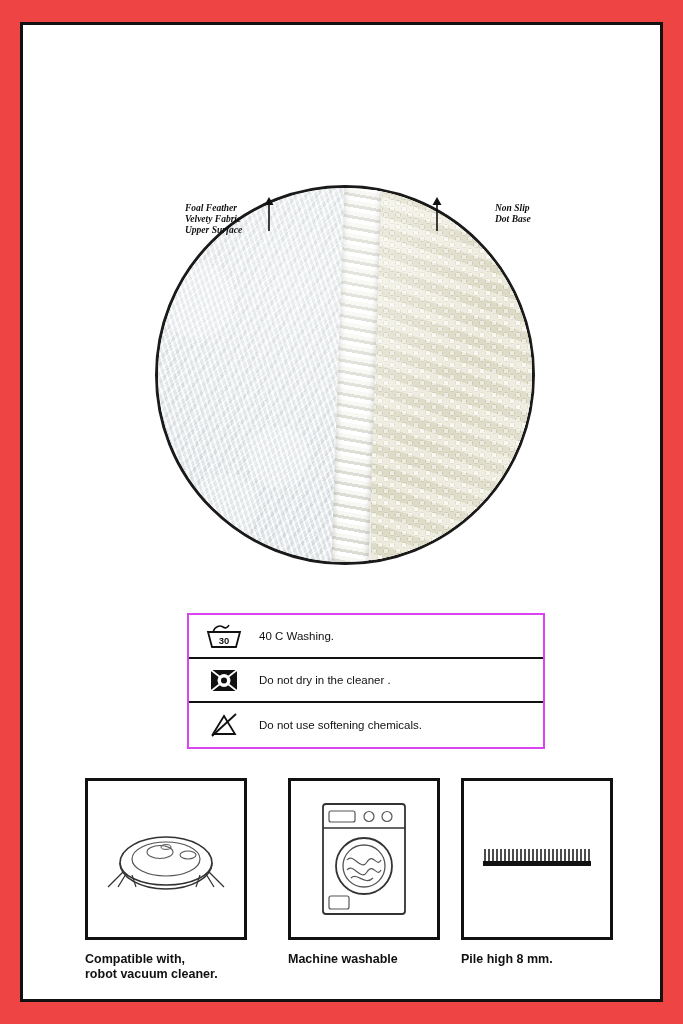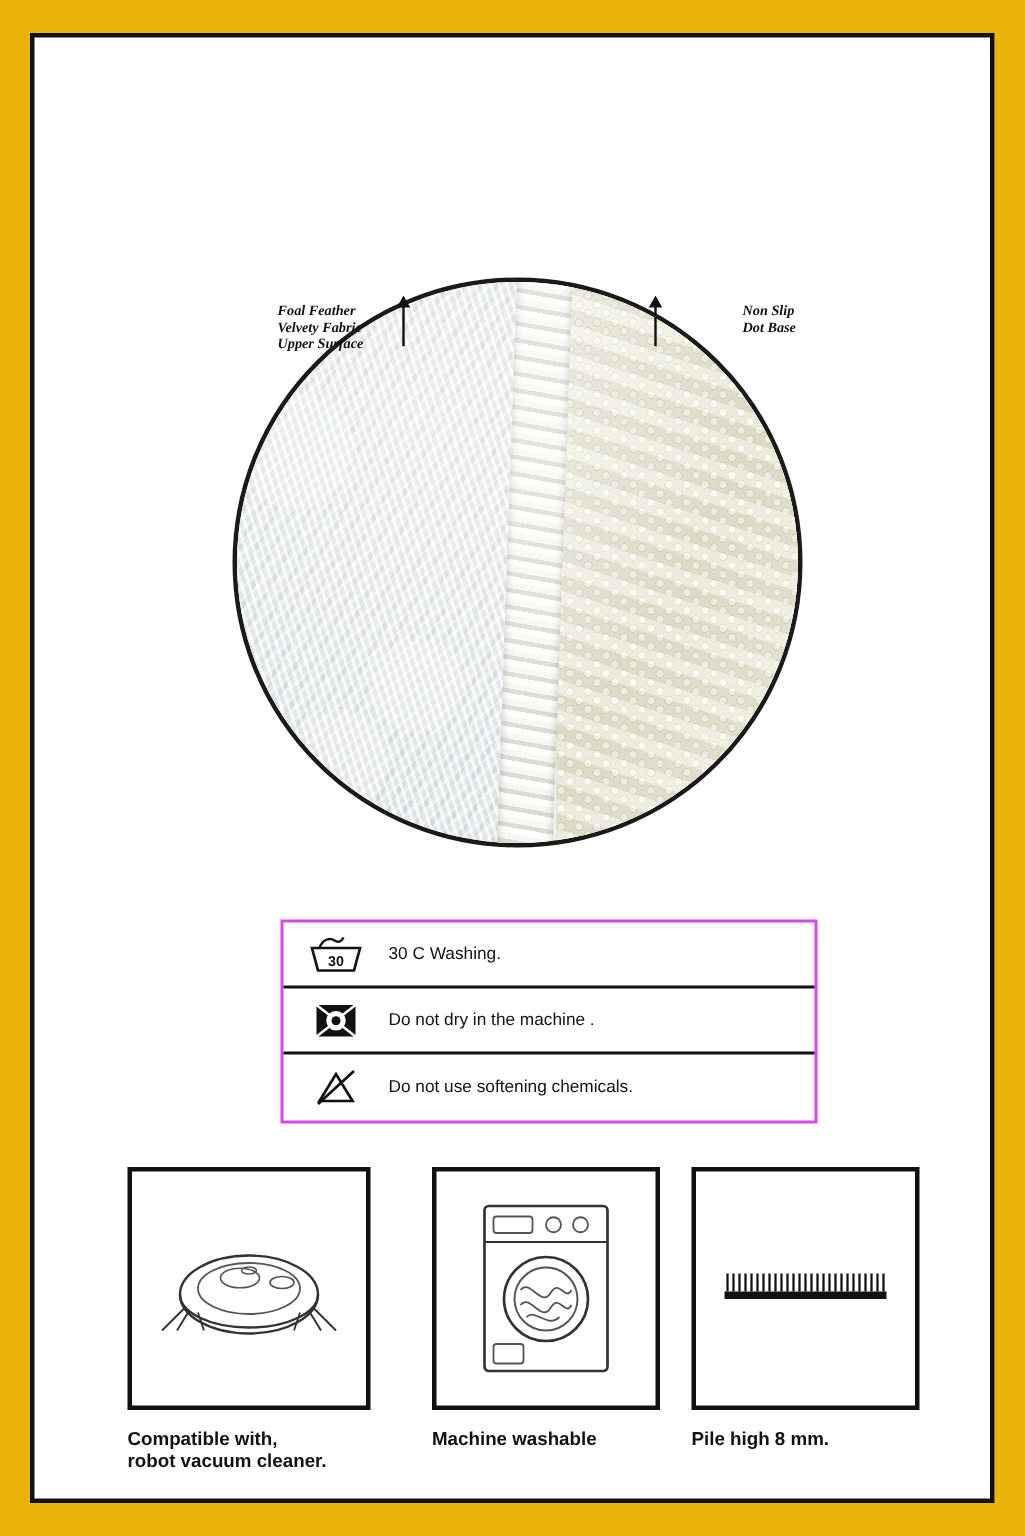--- a/index.html
+++ b/index.html
@@ -10,21 +10,21 @@
   body {
     width: 683px;
     height: 1024px;
     font-family: "Liberation Sans", sans-serif;
     overflow: hidden;
   }
   .page {
     position: relative;
     width: 683px;
     height: 1024px;
-    background: #eab308;
+    background: #ef4444;
     box-sizing: border-box;
   }
   .sheet {
     position: absolute;
     left: 20px;
     top: 22px;
     width: 643px;
     height: 980px;
     background: #ffffff;
     border: 3px solid #111111;
@@ -229,33 +229,33 @@
     <div class="care-table">
 
       <div class="care-row">
         <div class="care-icon">
           <svg width="40" height="30" viewBox="0 0 40 30">
             <path d="M4 11 L36 11 L32 26 L8 26 Z" fill="none" stroke="#111" stroke-width="1.8"></path>
             <path d="M9 11 C11 5, 16 4, 19 6 C22 8, 24 6, 25 4" fill="none" stroke="#111" stroke-width="1.6"></path>
             <text x="20" y="23" font-family="Liberation Sans, sans-serif" font-size="9.5" font-weight="bold" text-anchor="middle" fill="#111">30</text>
           </svg>
         </div>
-        <div class="care-text">30 C  Washing.</div>
+        <div class="care-text">40 C  Washing.</div>
       </div>
 
       <div class="care-row">
         <div class="care-icon">
           <svg width="34" height="30" viewBox="0 0 34 30">
             <rect x="4" y="5" width="26" height="21" rx="1" fill="#111"></rect>
             <circle cx="17" cy="15.5" r="6.5" fill="#fff"></circle>
             <circle cx="17" cy="15.5" r="3" fill="#111"></circle>
             <path d="M4 5 L13 12 M30 5 L21 12 M4 26 L13 19 M30 26 L21 19" stroke="#fff" stroke-width="1.6"></path>
           </svg>
         </div>
-        <div class="care-text">Do not dry in the machine .</div>
+        <div class="care-text">Do not dry in the cleaner .</div>
       </div>
 
       <div class="care-row">
         <div class="care-icon">
           <svg width="34" height="30" viewBox="0 0 34 30">
             <path d="M6 24 L17 6 L28 24 Z" fill="none" stroke="#111" stroke-width="1.8"></path>
             <line x1="5" y1="26" x2="29" y2="4" stroke="#111" stroke-width="1.8"></line>
           </svg>
         </div>
         <div class="care-text">Do not use softening chemicals.</div>

